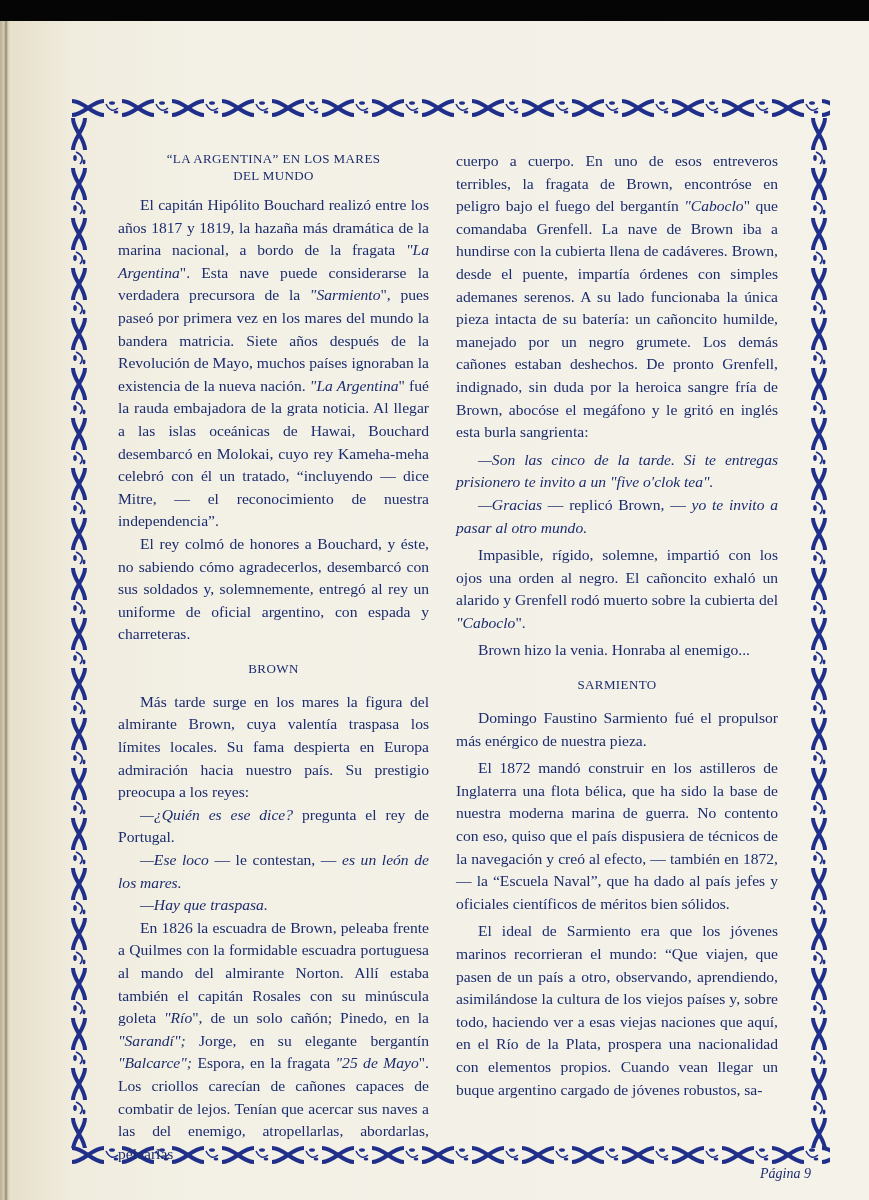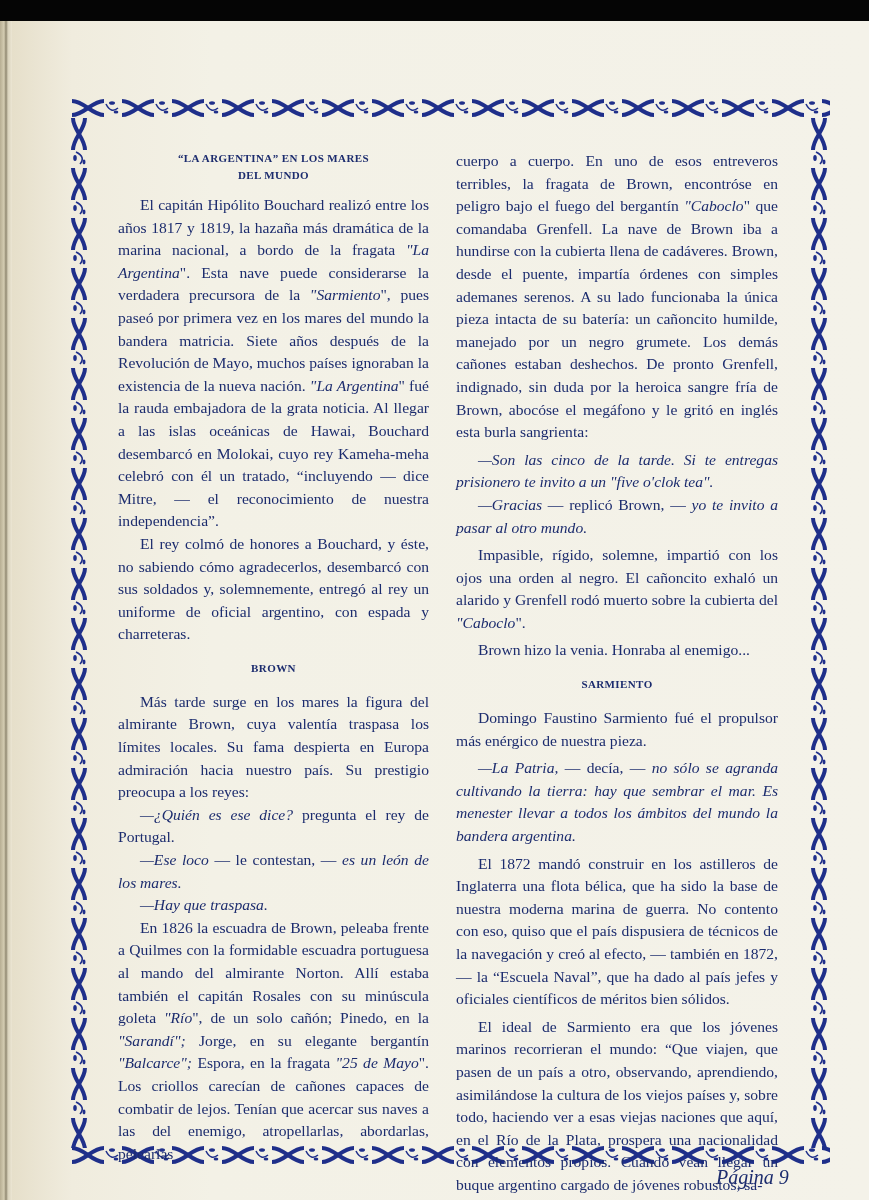--- a/index.html
+++ b/index.html
@@ -14,27 +14,27 @@
   .border-h{position:absolute;left:70px;width:760px;height:20px;}
   .border-top{top:98px;}
   .border-bottom{top:1145px;}
   .border-v{position:absolute;top:116px;width:18px;height:1032px;}
   .border-left{left:70px;}
   .border-right{left:810px;}
   svg{display:block;}
   .col{position:absolute;color:#1c2c6e;font-size:15.6px;line-height:22.6px;}
   .col-left{left:118px;top:150px;width:311px;}
   .col-right{left:456px;top:150px;width:322px;}
-  .heading{text-align:center;font-weight:bold;font-size:11px;letter-spacing:.4px;line-height:17px;margin:0;}
+  .heading{text-align:center;font-weight:normal;font-size:13px;letter-spacing:.4px;line-height:17px;margin:0;}
   .heading.mt{margin-top:14px;margin-bottom:14px;}
   p{margin:0;text-align:justify;text-indent:22px;}
   p.gap{margin-top:5px;}
   p.noindent{text-indent:0;}
   i{font-style:italic;}
-  .pagenum{position:absolute;left:716px;top:1166px;font-style:italic;color:#1c2c6e;font-size:20px;}
+  .pagenum{position:absolute;left:760px;top:1166px;font-style:italic;color:#1c2c6e;font-size:14px;}
   .first-heading{margin-bottom:10px;}
 </style>
 </head>
 <body>
 
 <div class="topbar"></div>
 <div class="spine"></div>
 <div class="paper"></div>
 
 <div class="border-h border-top">
@@ -94,18 +94,17 @@
 
 <div class="col col-right">
   <p class="noindent"><span>cuerpo a cuerpo. En uno de esos entreveros terribles, la fragata de Brown, encontróse en peligro bajo el fuego del bergantín </span><i>"Caboclo</i><span>" que comandaba Grenfell. La nave de Brown iba a hundirse con la cubierta llena de cadáveres. Brown, desde el puente, impartía órdenes con simples ademanes serenos. A su lado funcionaba la única pieza intacta de su batería: un cañoncito humilde, manejado por un negro grumete. Los demás cañones estaban deshechos. De pronto Grenfell, indignado, sin duda por la heroica sangre fría de Brown, abocóse el megáfono y le gritó en inglés esta burla sangrienta:</span></p>
   <p class="gap"><i>—Son las cinco de la tarde. Si te entregas prisionero te invito a un "five o'clok tea".</i></p>
   <p><i>—Gracias</i><span> — replicó Brown, — </span><i>yo te invito a pasar al otro mundo.</i></p>
   <p class="gap"><span>Impasible, rígido, solemne, impartió con los ojos una orden al negro. El cañoncito exhaló un alarido y Grenfell rodó muerto sobre la cubierta del </span><i>"Caboclo</i><span>".</span></p>
   <p class="gap">Brown hizo la venia. Honraba al enemigo...</p>
 
   <h2 class="heading mt">SARMIENTO</h2>
   <p>Domingo Faustino Sarmiento fué el propulsor más enérgico de nuestra pieza.</p>
-  <p class="gap"><i>—La Patria,</i><span> — decía, — </span><i>no sólo se agranda cultivando la tierra: hay que sembrar el mar. Es menester llevar a todos los ámbitos del mundo la bandera argentina.</i></p>
   <p class="gap">El 1872 mandó construir en los astilleros de Inglaterra una flota bélica, que ha sido la base de nuestra moderna marina de guerra. No contento con eso, quiso que el país dispusiera de técnicos de la navegación y creó al efecto, — también en 1872, — la “Escuela Naval”, que ha dado al país jefes y oficiales científicos de méritos bien sólidos.</p>
   <p class="gap">El ideal de Sarmiento era que los jóvenes marinos recorrieran el mundo: “Que viajen, que pasen de un país a otro, observando, aprendiendo, asimilándose la cultura de los viejos países y, sobre todo, haciendo ver a esas viejas naciones que aquí, en el Río de la Plata, prospera una nacionalidad con elementos propios. Cuando vean llegar un buque argentino cargado de jóvenes robustos, sa-</p>
 </div>
 
 <div class="pagenum">Página 9</div>
 
 </body></html>

